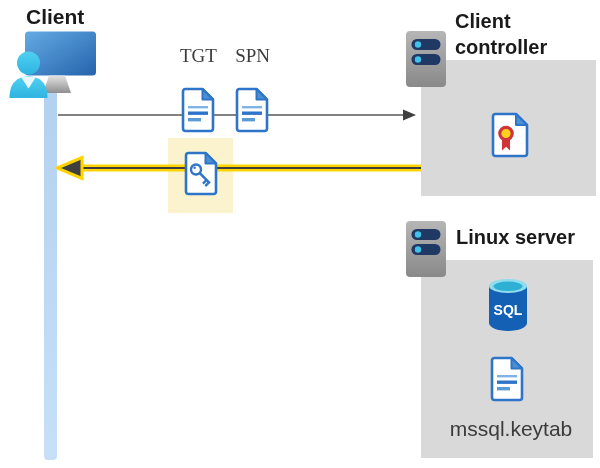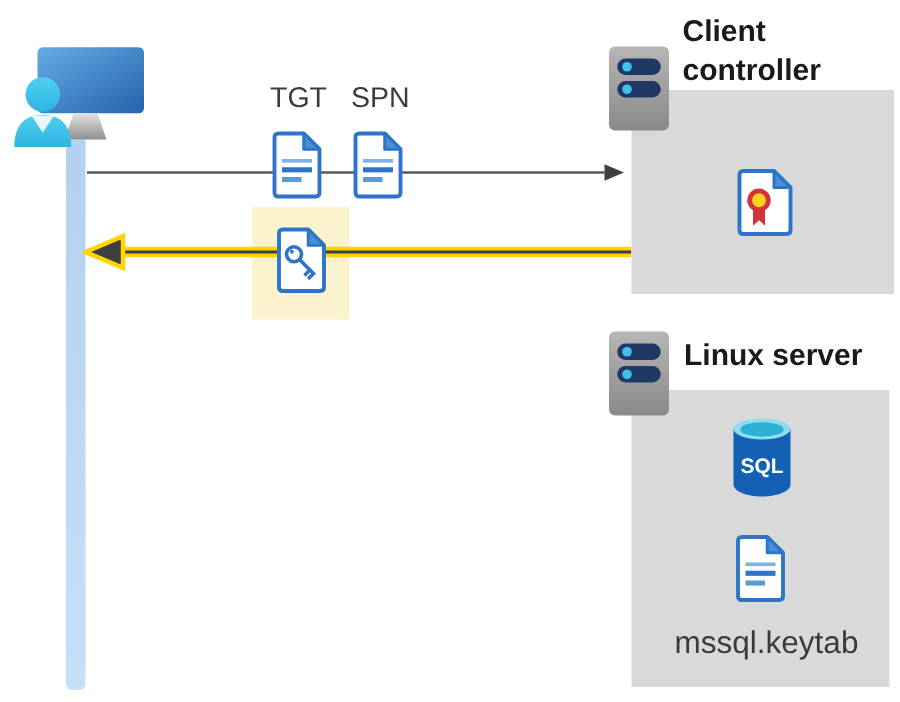--- a/index.html
+++ b/index.html
@@ -11,21 +11,21 @@
   .label-bold{font-weight:700;color:#1a1a1a;}
   .label-reg{font-weight:400;color:#3b3b3b;}
   .client-label{left:26px;top:5px;font-size:21px;}
   .client-icon{left:8px;top:30px;}
   .timeline-bar{
     left:44px;top:93px;width:13px;height:367px;
     background:linear-gradient(180deg,#b3d1f0 0%,#c6e0f8 100%);
     border-radius:0 0 4px 4px;
   }
   .request-arrow{left:57px;top:107px;}
-  .ticket-label{top:55px;width:36px;text-align:right;font-size:19px;color:#3b3b3b;}
+  .ticket-label{top:45px;width:36px;text-align:right;font-size:19px;color:#3b3b3b;font-family:Liberation Serif, serif;}
   .tgt-label{left:180px;}
   .spn-label{left:234px;}
   .tgt-doc{left:180px;top:86px;}
   .spn-doc{left:234px;top:86px;}
   .highlight-box{left:168px;top:138px;width:65px;height:75px;background:#fbf3cd;}
   .response-arrow{left:55px;top:154px;}
   .key-doc{left:183px;top:150px;}
   .panel{background:#d9d9d9;}
   .dc-panel{left:421px;top:60px;width:175px;height:136px;}
   .dc-server{left:405px;top:30px;}
@@ -59,20 +59,21 @@
       </linearGradient>
       <linearGradient id="personGrad" x1="0" y1="0" x2="0" y2="1">
         <stop offset="0" stop-color="#4fd0f2"></stop>
           <stop offset="1" stop-color="#2fb4e0"></stop>
       </linearGradient>
     </defs>
   </svg>
 
   <div class="abs timeline-bar"></div>
 
+  <div class="abs client-label label-bold">Client</div>
   <svg class="abs client-icon" width="95" height="70" viewBox="0 0 95 70">
     <g>
       <rect x="17" y="1.5" width="71" height="44" rx="3.5" fill="url(#monGrad)"></rect>
       <polygon points="41,45.5 57,45.5 63,63 35,63" fill="url(#standGrad)"></polygon>
     </g>
     <g>
       <circle cx="20.5" cy="33" r="11.5" fill="url(#personGrad)"></circle>
       <path d="M1.5 68 C1.5 53 9 46.5 20.5 46.5 C32 46.5 39.5 53 39.5 68 Z" fill="url(#personGrad)"></path>
       <polygon points="13,47 28,47 20.5,58.5" fill="#e8f7fc"></polygon>
     </g>

